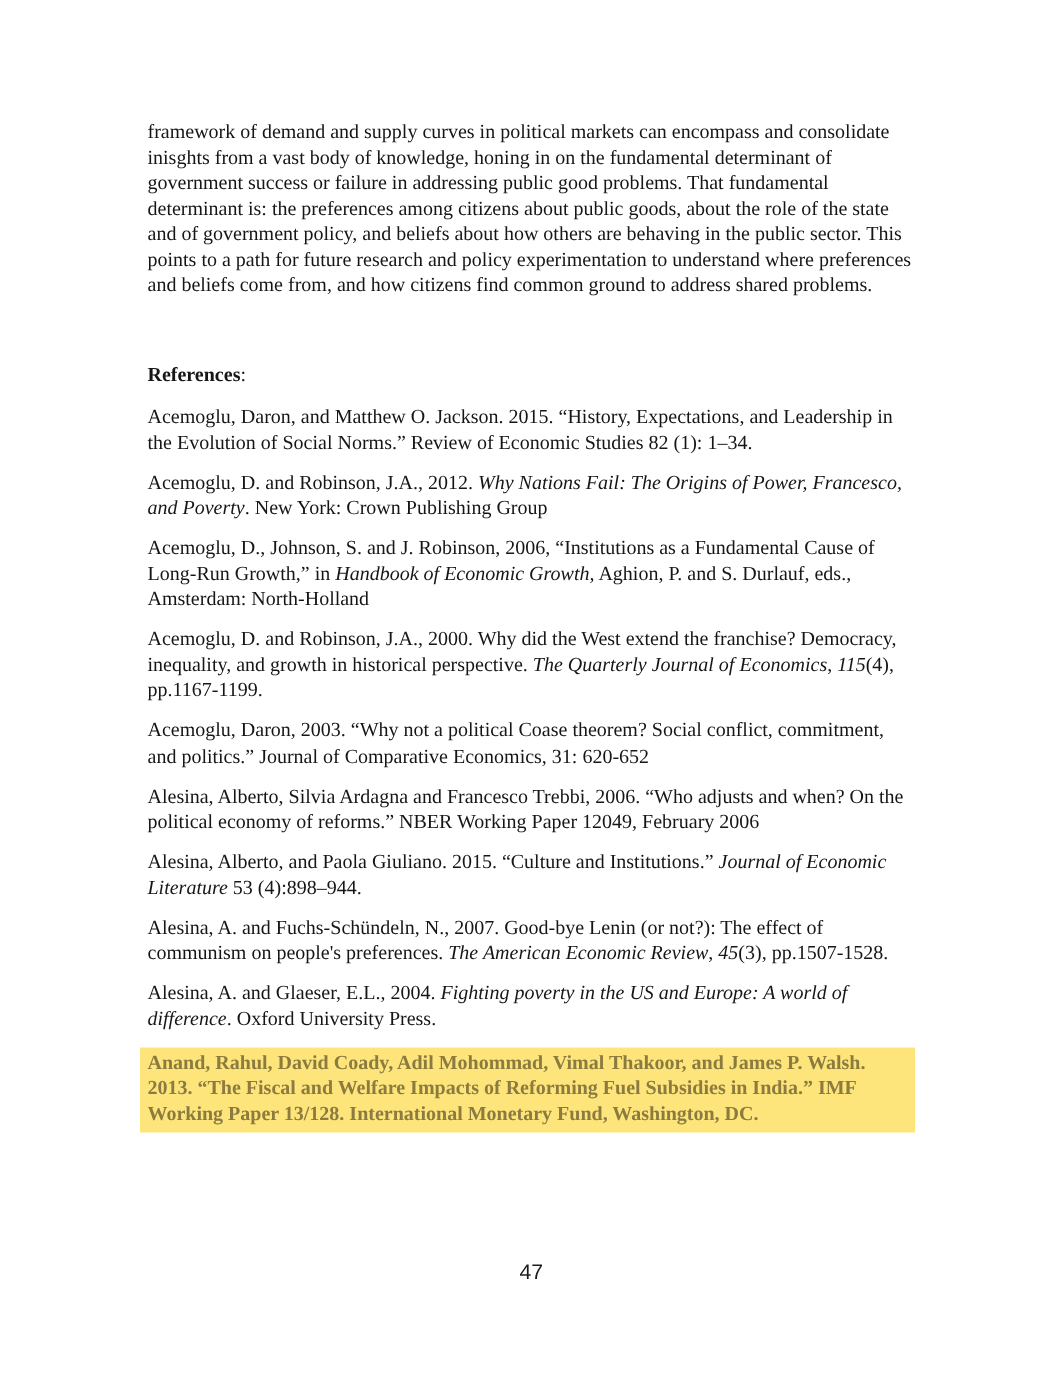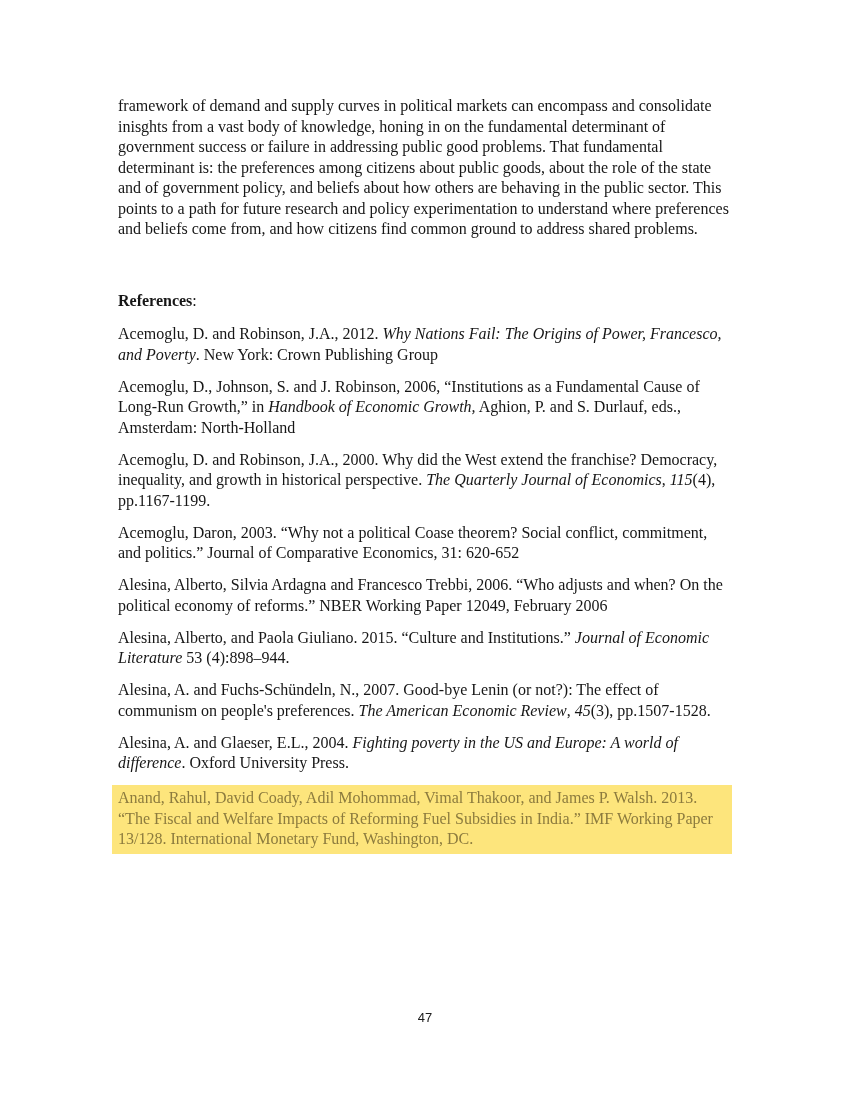--- a/index.html
+++ b/index.html
@@ -31,42 +31,44 @@
   .refs-heading .bold { font-weight: bold; }
   .ref {
     margin: 0 0 11.5px 0;
   }
   .ref i { font-style: italic; }
   .ref.highlight {
     background: var(--highlight-bg, #FDE57C);
     color: var(--highlight-text, #8C7B3E);
     padding: 3px 8px 4px 6px;
     margin-left: -6px;
+    font-weight: bold;
   }
   .footer {
     position: absolute;
     left: 0;
     right: 0;
     bottom: 72px;
     text-align: center;
     font-family: "Liberation Sans", "DejaVu Sans", sans-serif;
-    font-size: 13px;
+    font-size: 17px;
     color: #1c1c1c;
   }
 </style>
 </head>
 <body>
 
 <div class="page" style="color: rgb(22, 22, 22);">
 
   <p class="body-par">framework of demand and supply curves in political markets can encompass and consolidate inisghts from a vast body of knowledge, honing in on the fundamental determinant of government success or failure in addressing public good problems. That fundamental determinant is: the preferences among citizens about public goods, about the role of the state and of government policy, and beliefs about how others are behaving in the public sector. This points to a path for future research and policy experimentation to understand where preferences and beliefs come from, and how citizens find common ground to address shared problems.</p>
 
   <p class="refs-heading"><span class="bold">References</span><span>:</span></p>
 
   <div id="refs">
+      <p class="ref"><span>Acemoglu, Daron, and Matthew O. Jackson. 2015. “History, Expectations, and Leadership in the Evolution of Social Norms.” Review of Economic Studies 82 (1): 1–34.</span></p>
       <p class="ref"><span>Acemoglu, D. and Robinson, J.A., 2012. </span><i>Why Nations Fail: The Origins of Power, Francesco, and Poverty</i><span>. New York: Crown Publishing Group</span></p>
       <p class="ref"><span>Acemoglu, D., Johnson, S. and J. Robinson, 2006, “Institutions as a Fundamental Cause of Long-Run Growth,” in </span><i>Handbook of Economic Growth,</i><span> Aghion, P. and S. Durlauf, eds., Amsterdam: North-Holland</span></p>
       <p class="ref"><span>Acemoglu, D. and Robinson, J.A., 2000. Why did the West extend the franchise? Democracy, inequality, and growth in historical perspective. </span><i>The Quarterly Journal of Economics</i><span>, </span><i>115</i><span>(4), pp.1167-1199.</span></p>
       <p class="ref"><span>Acemoglu, Daron, 2003. “Why not a political Coase theorem? Social conflict, commitment, and politics.” Journal of Comparative Economics, 31: 620-652</span></p>
       <p class="ref"><span>Alesina, Alberto, Silvia Ardagna and Francesco Trebbi, 2006. “Who adjusts and when? On the political economy of reforms.” NBER Working Paper 12049, February 2006</span></p>
       <p class="ref"><span>Alesina, Alberto, and Paola Giuliano. 2015. “Culture and Institutions.” </span><i>Journal of Economic Literature</i><span> 53 (4):898–944.</span></p>
       <p class="ref"><span>Alesina, A. and Fuchs-Schündeln, N., 2007. Good-bye Lenin (or not?): The effect of communism on people's preferences. </span><i>The American Economic Review</i><span>, </span><i>45</i><span>(3), pp.1507-1528.</span></p>
       <p class="ref"><span>Alesina, A. and Glaeser, E.L., 2004. </span><i>Fighting poverty in the US and Europe: A world of difference</i><span>. Oxford University Press.</span></p>
       <p class="ref highlight"><span>Anand, Rahul, David Coady, Adil Mohommad, Vimal Thakoor, and James P. Walsh. 2013. “The Fiscal and Welfare Impacts of Reforming Fuel Subsidies in India.” IMF Working Paper 13/128. International Monetary Fund, Washington, DC.</span></p>
     </div>

